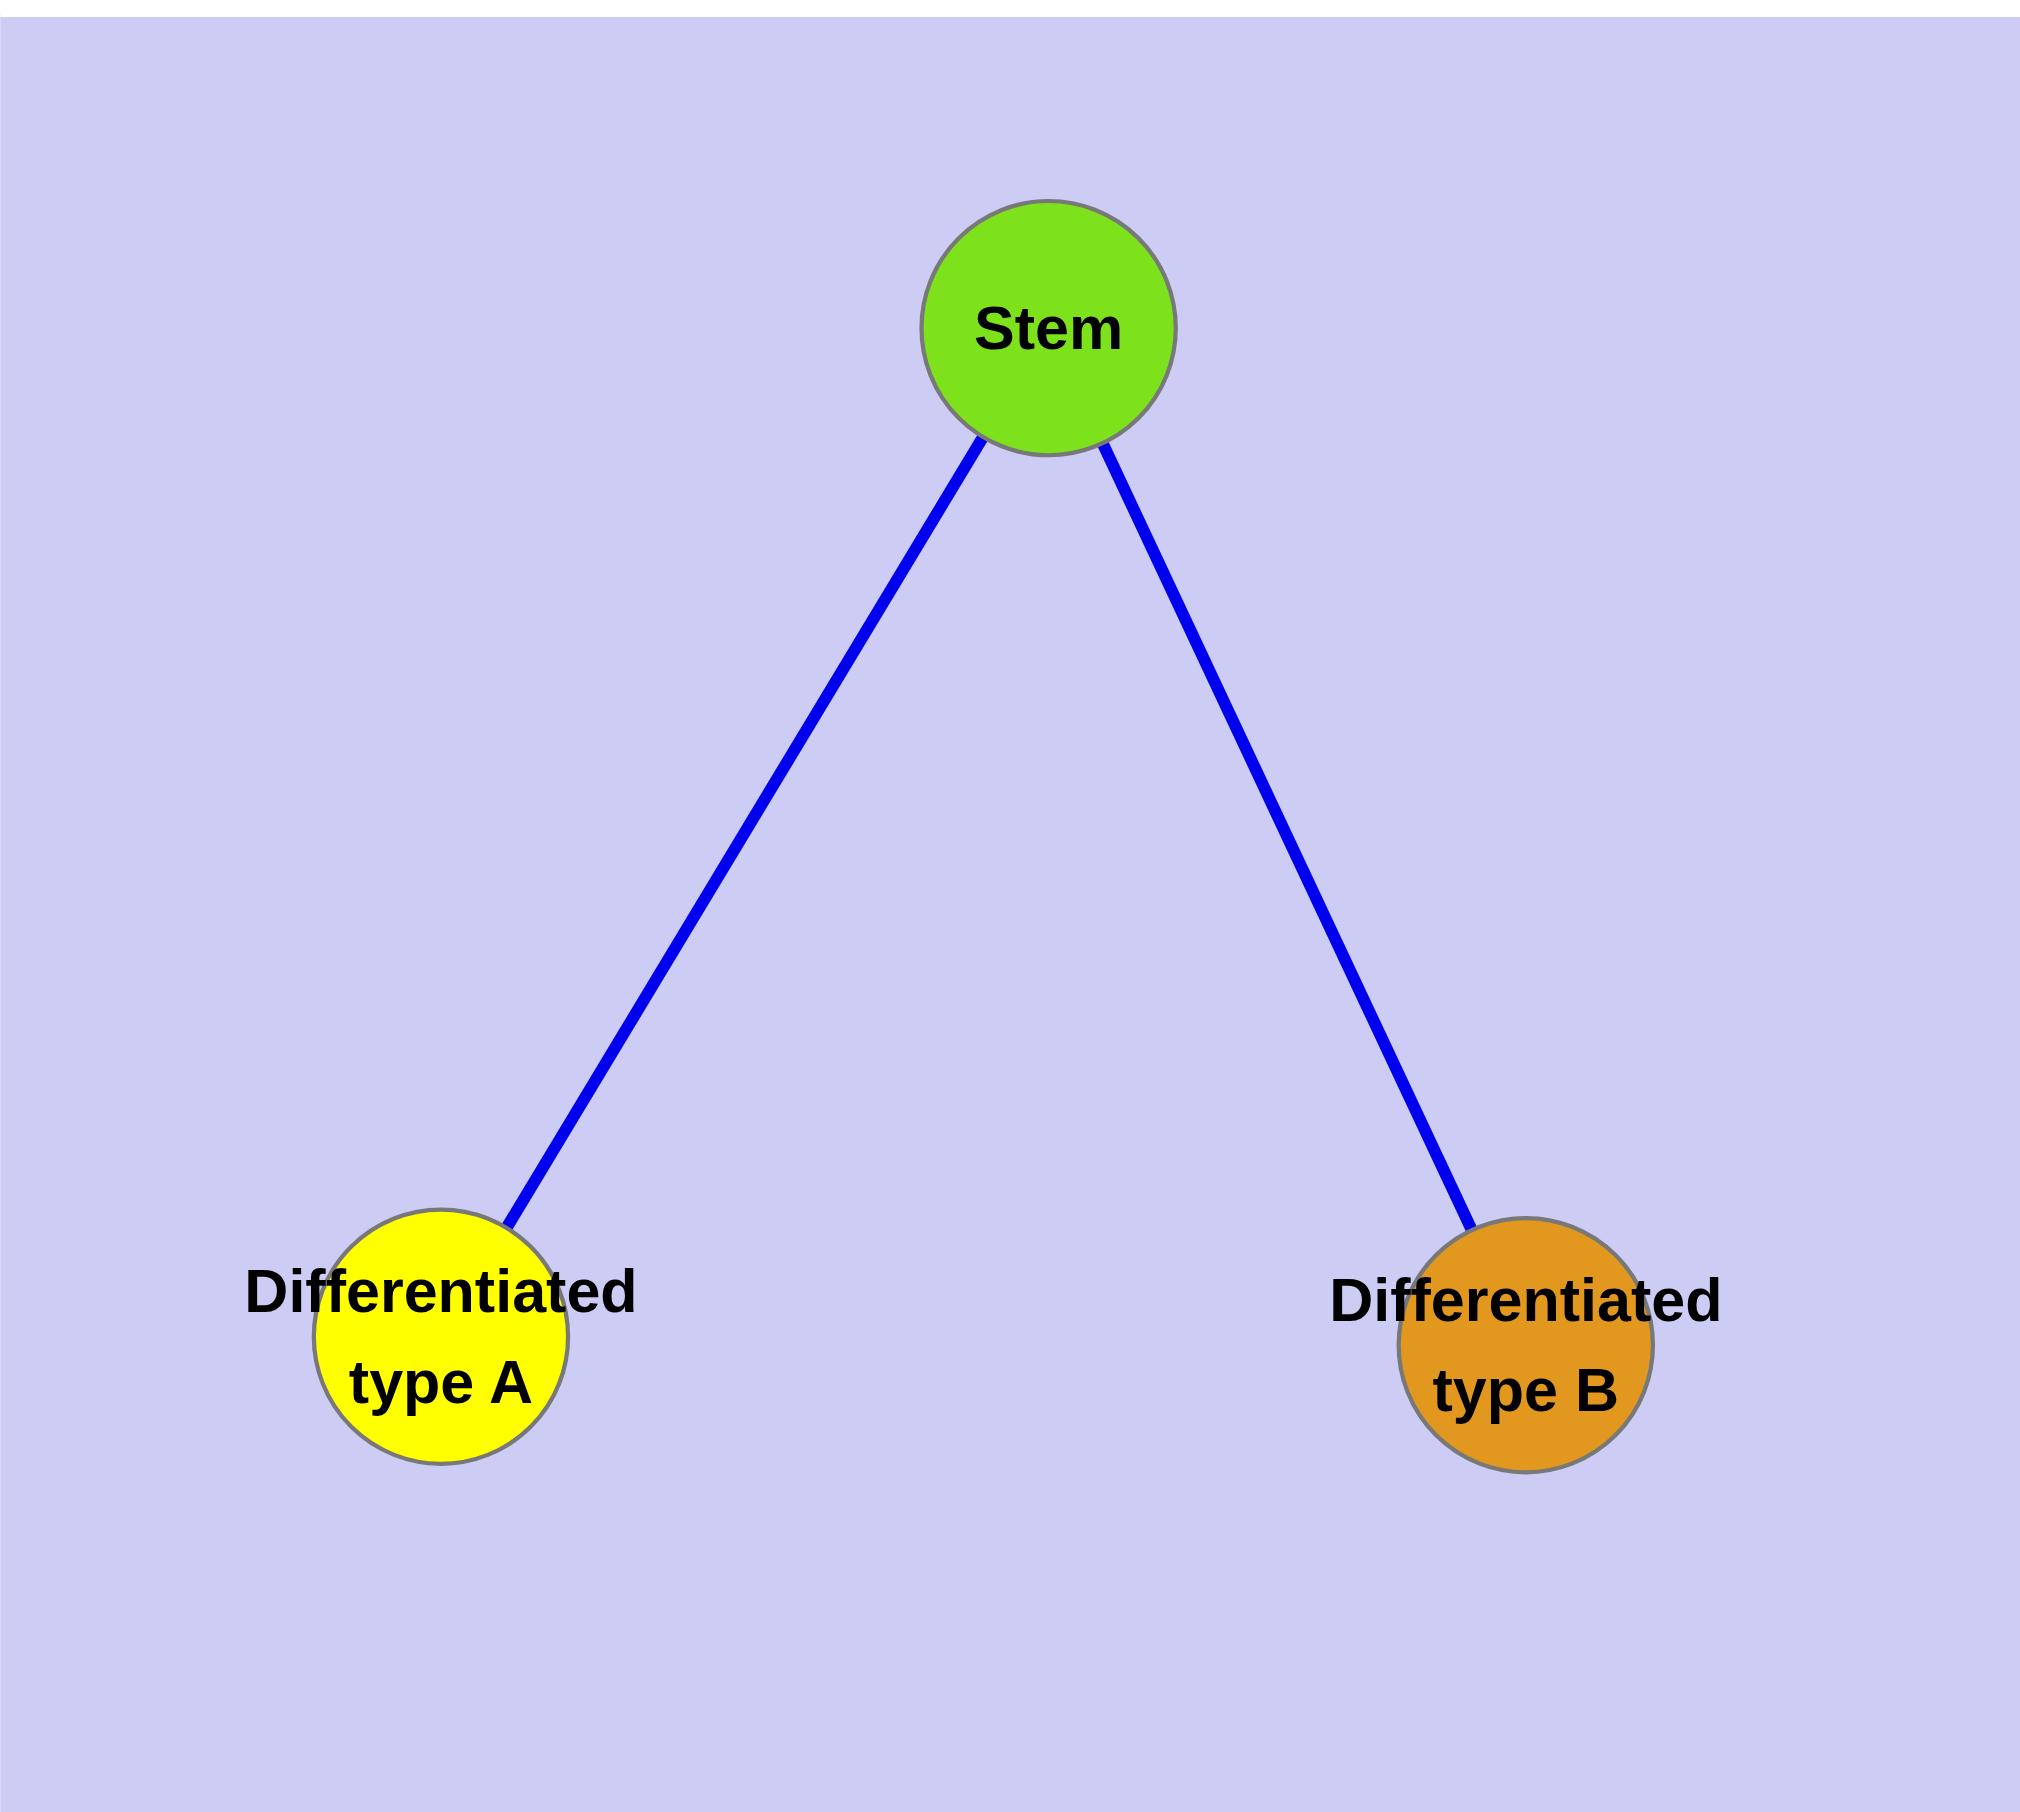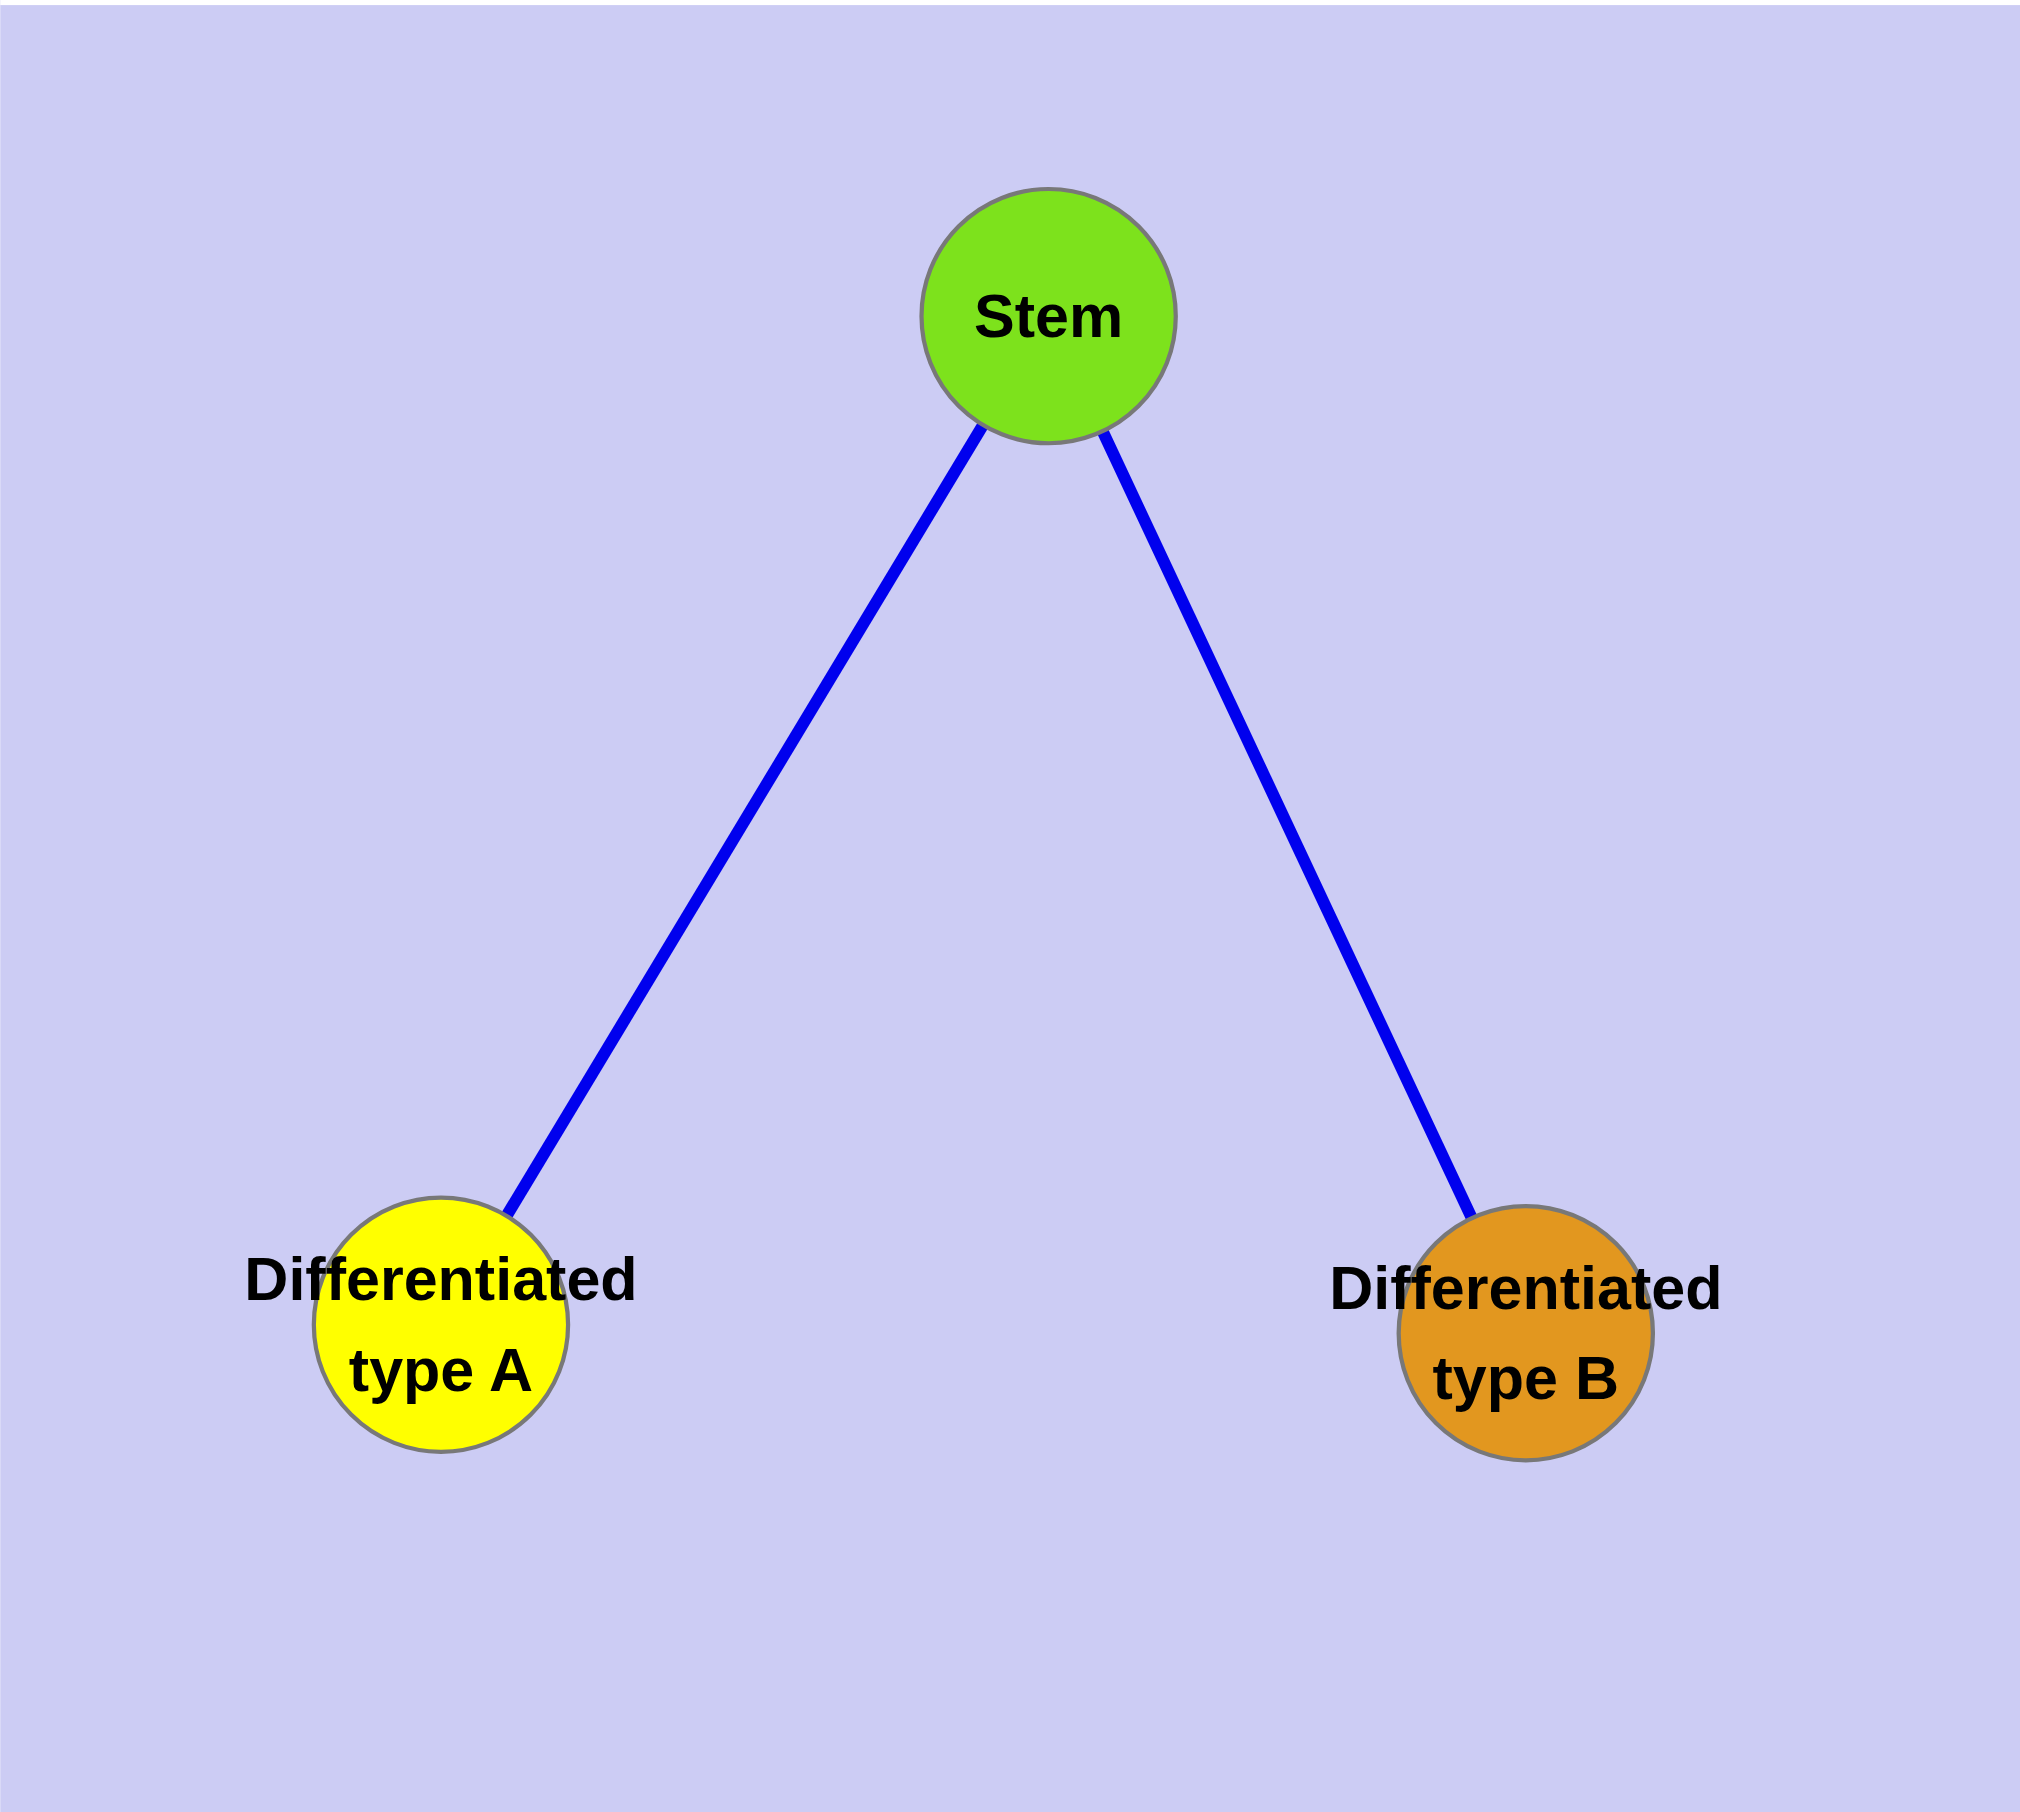--- a/index.html
+++ b/index.html
@@ -6,21 +6,21 @@
     margin: 0;
     padding: 0;
     width: 2021px;
     height: 1812px;
     background: #ffffff;
     overflow: hidden;
   }
   .canvas-wrap {
     position: absolute;
     left: 0;
-    top: 0;
+    top: 12px;
     width: 2021px;
     height: 1668px;
   }
   .diagram-svg {
     display: block;
     width: 2021px;
     height: 1812px;
   }
   .node-label {
     font-family: "Liberation Sans", "DejaVu Sans", sans-serif;

